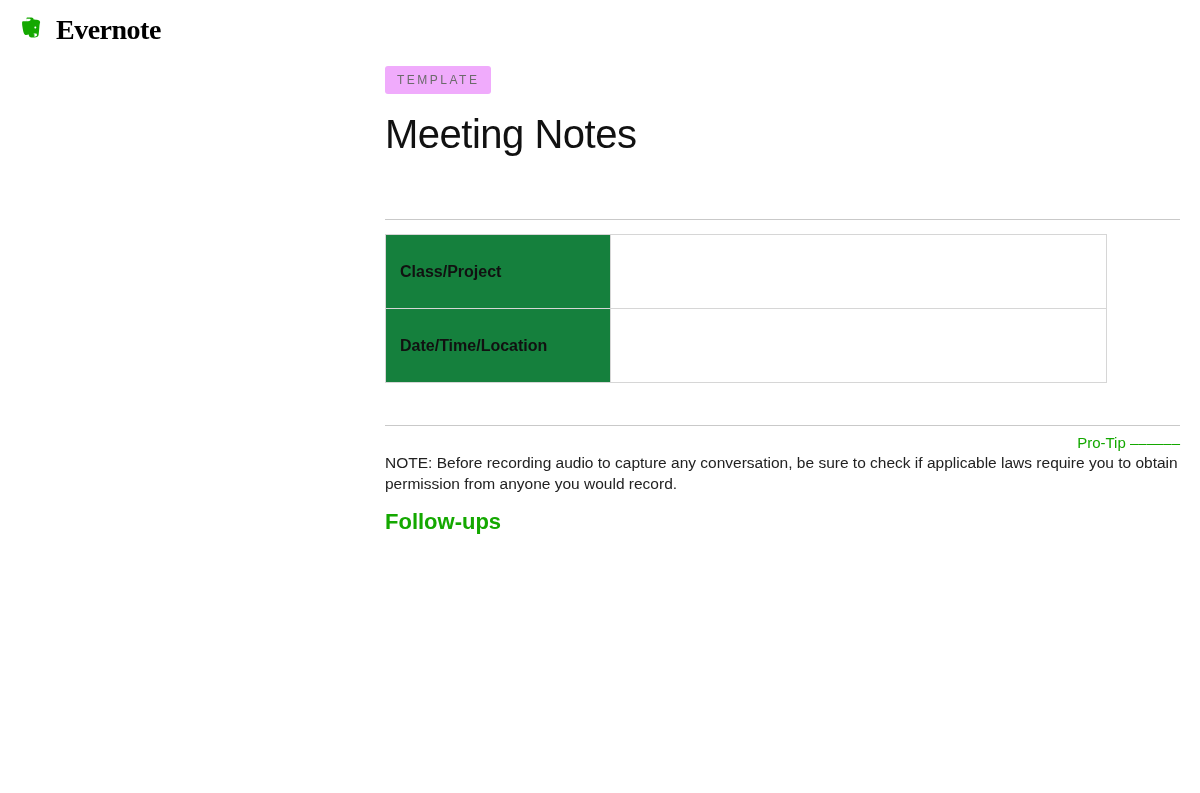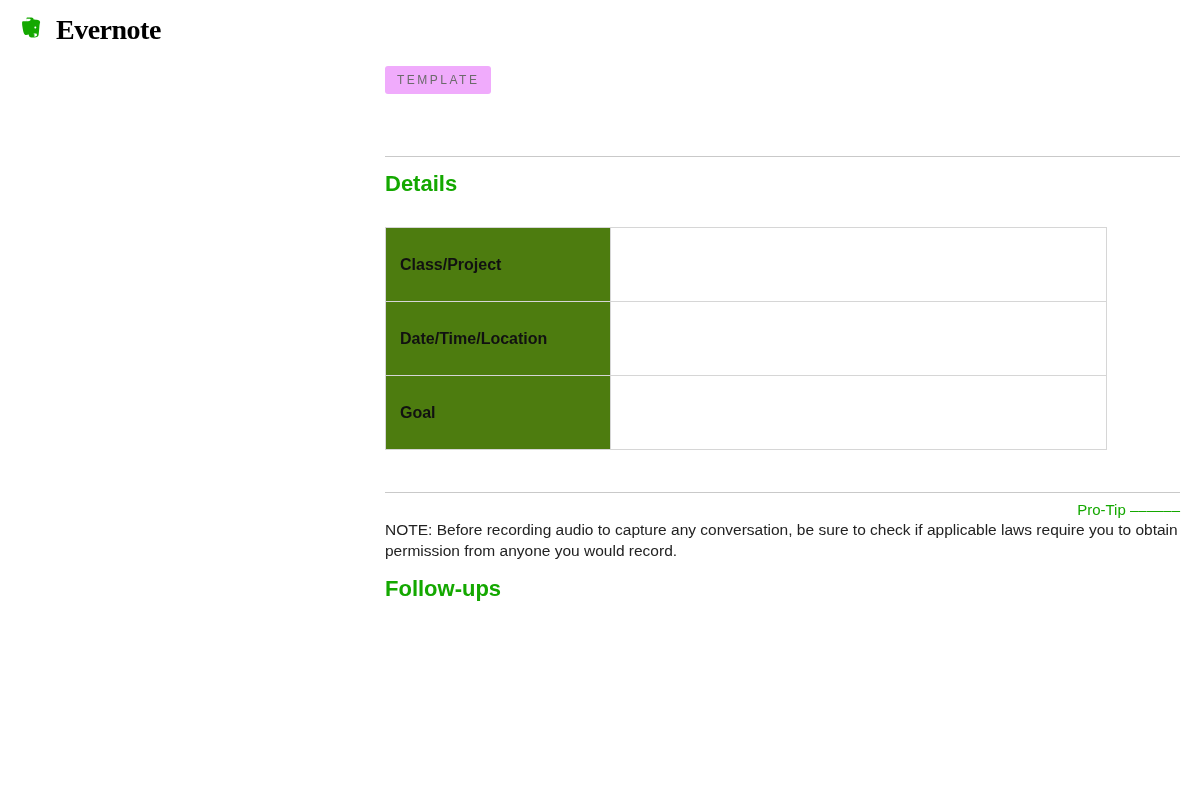--- a/index.html
+++ b/index.html
@@ -79,21 +79,21 @@
     width: 722px;
   }
   table.details td, table.details th {
     border: 1px solid #d6d6d6;
     height: 74px;
     padding: 0 14px;
     vertical-align: middle;
     font-size: 16px;
   }
   table.details th {
-    background: #4d7c0f;
+    background: #15803d;
     text-align: left;
     font-weight: 700;
     width: 225px;
     color: #111;
   }
   table.details td {
     background: #fff;
   }
   .tip-label {
     color: #14a800;
@@ -115,37 +115,33 @@
   <span class="logo-icon">
     <svg viewBox="0 0 32 32" width="28" height="28">
       <path fill="#14a800" d="M25.3 6.8c-.3-1.5-1.6-2.1-2.6-2.3-1.1-.2-3.3-.4-4.8-.5-.2-1.2-.9-2.3-2.6-2.3H11c-.9 0-1.4.6-1.4 1.2v2.7c0 .2-.1.3-.3.3H6.1c-.8 0-1.4.5-1.4 1.4 0 0-.1 1.9.3 4.7.4 2.6 1 5.8 1.6 7.3.7 1.8 1.3 2.3 2.9 2.3 1.3 0 2.8-.4 2.8-.4.1 1.6.6 3.1 2.6 3.3 2.1.2 4.2.1 5.5-.1 1.9-.3 2.9-1.3 3.2-3.3.5-2.9 1-10.6 1-10.6s.4-2.3.7-3.7zM19.8 14.2c-.6 0-1.1-.5-1.1-1.1s.5-1.1 1.1-1.1 1.1.5 1.1 1.1-.5 1.1-1.1 1.1zm1.8 7.9c0 .8-.6 1.3-1.6 1.3h-1.3c-.4 0-.6-.2-.6-.5 0-.4.3-.5.6-.5.5 0 .7-.3.7-.7 0-.5-.3-.7-.9-.7-.4 0-.6-.2-.6-.5s.2-.5.6-.5h1.6c1 0 1.5.6 1.5 1.4v.7zM9.5 5.6V3.5c0-.2.1-.3.3-.3h3.8c.5 0 .8.3.8.8 0 .6-.3 1.1-.9 1.5-.5.3-1.2.4-1.9.4H9.8c-.2 0-.3-.1-.3-.3z"></path>
     </svg>
   </span>
   <span class="brand">Evernote</span>
 </div>
 
 <div class="content">
   <span class="badge">TEMPLATE</span>
+  <h1 class="title">Meeting Notes</h1>
 
   <hr class="rule">
 
-  <h2 class="section-heading">Details</h2>
 
   <table class="details">
     <tbody>
         <tr>
       <th>Class/Project</th>
       <td></td>
     </tr>
     <tr>
       <th>Date/Time/Location</th>
-      <td></td>
-    </tr>
-    <tr>
-      <th>Goal</th>
       <td></td>
     </tr>
   </tbody>
     </table>
 
   <hr class="rule2">
 
   <div class="tip-label">Pro-Tip ––––––</div>
   <div class="tip-body">NOTE: Before recording audio to capture any conversation, be sure to check if applicable laws require you to obtain permission from anyone you would record.</div>
 

